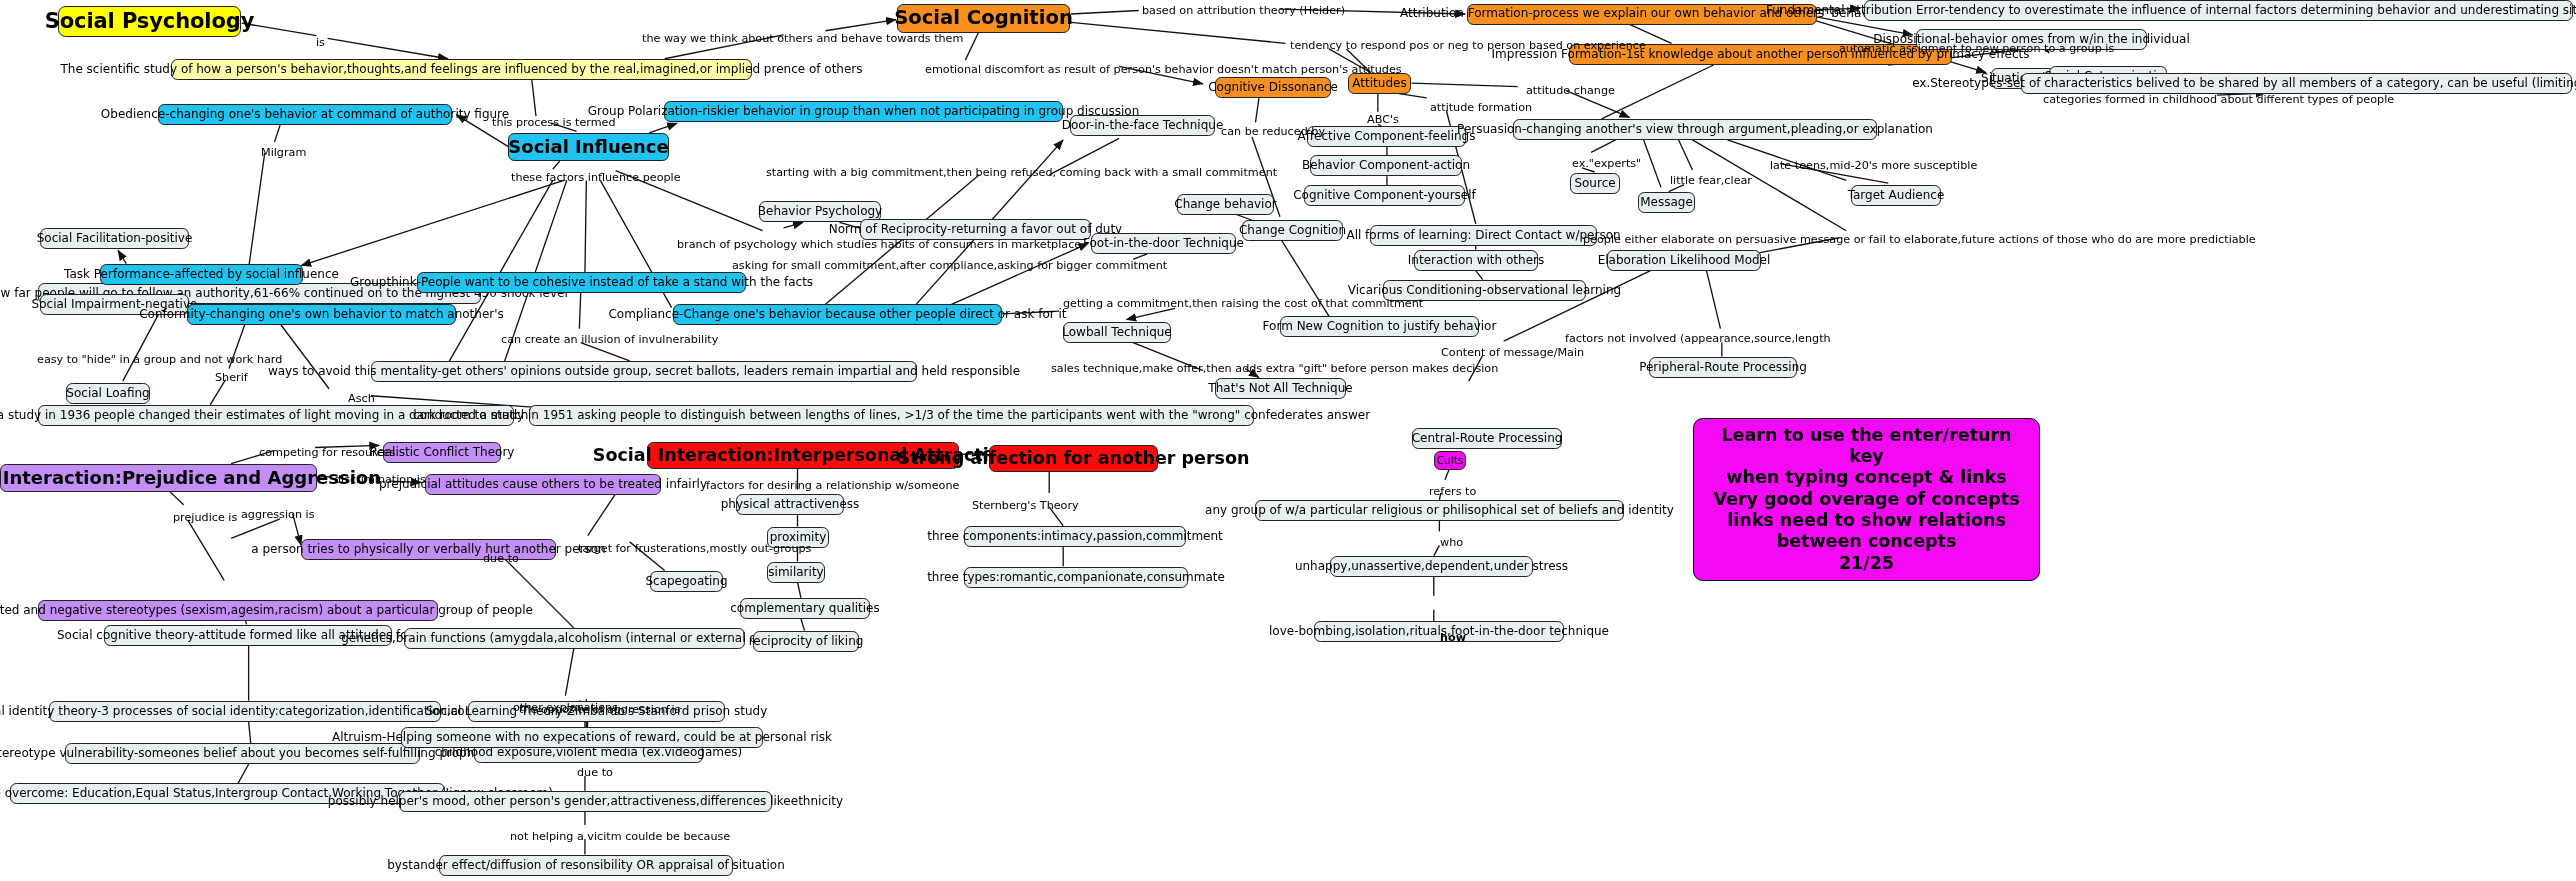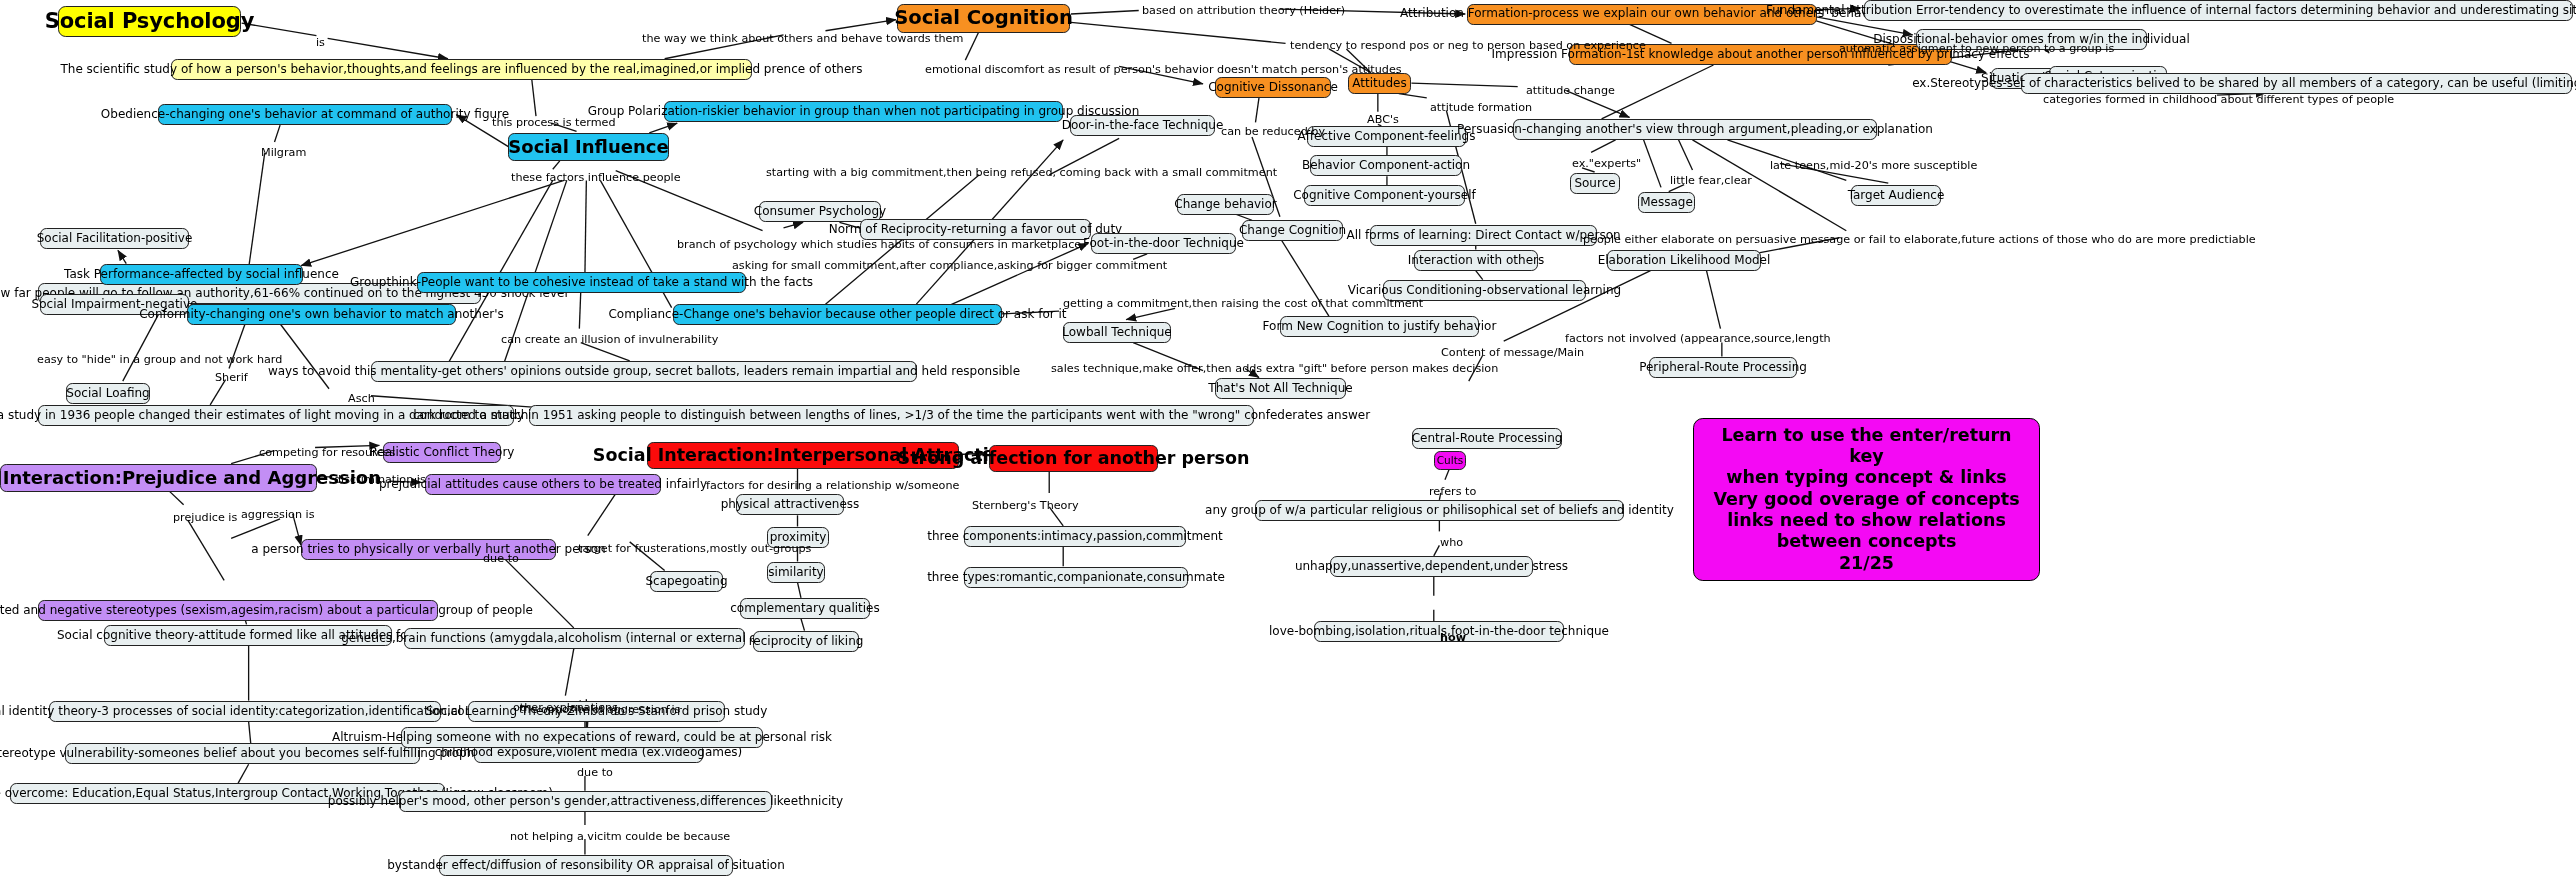--- a/index.html
+++ b/index.html
@@ -243,21 +243,21 @@
       <div class="node cyan" style="left: 158px; top: 104px; width: 294px; min-height: 21px;">
         <span>Obedience-changing one's behavior at command of authority figure</span>
       </div>
       <div class="node plain" style="left: 38px; top: 283px; width: 443px; min-height: 21px;">
         <span>1964,how far people will go to follow an authority,61-66% continued on to the highest 450 shock level</span>
       </div>
       <div class="node cyan" style="left: 664px; top: 101px; width: 399px; min-height: 21px;">
         <span>Group Polarization-riskier behavior in group than when not participating in group discussion</span>
       </div>
       <div class="node plain" style="left: 759px; top: 201px; width: 122px; min-height: 21px;">
-        <span>Consumer Psychology</span>
+        <span>Behavior Psychology</span>
       </div>
       <div class="node plain" style="left: 860px; top: 219px; width: 231px; min-height: 21px;">
         <span>Norm of Reciprocity-returning a favor out of duty</span>
       </div>
       <div class="node plain" style="left: 40px; top: 228px; width: 149px; min-height: 21px;">
         <span>Social Facilitation-positive</span>
       </div>
       <div class="node cyan" style="left: 100px; top: 264px; width: 203px; min-height: 19.6px;">
         <span>Task Performance-affected by social influence</span>
       </div>

